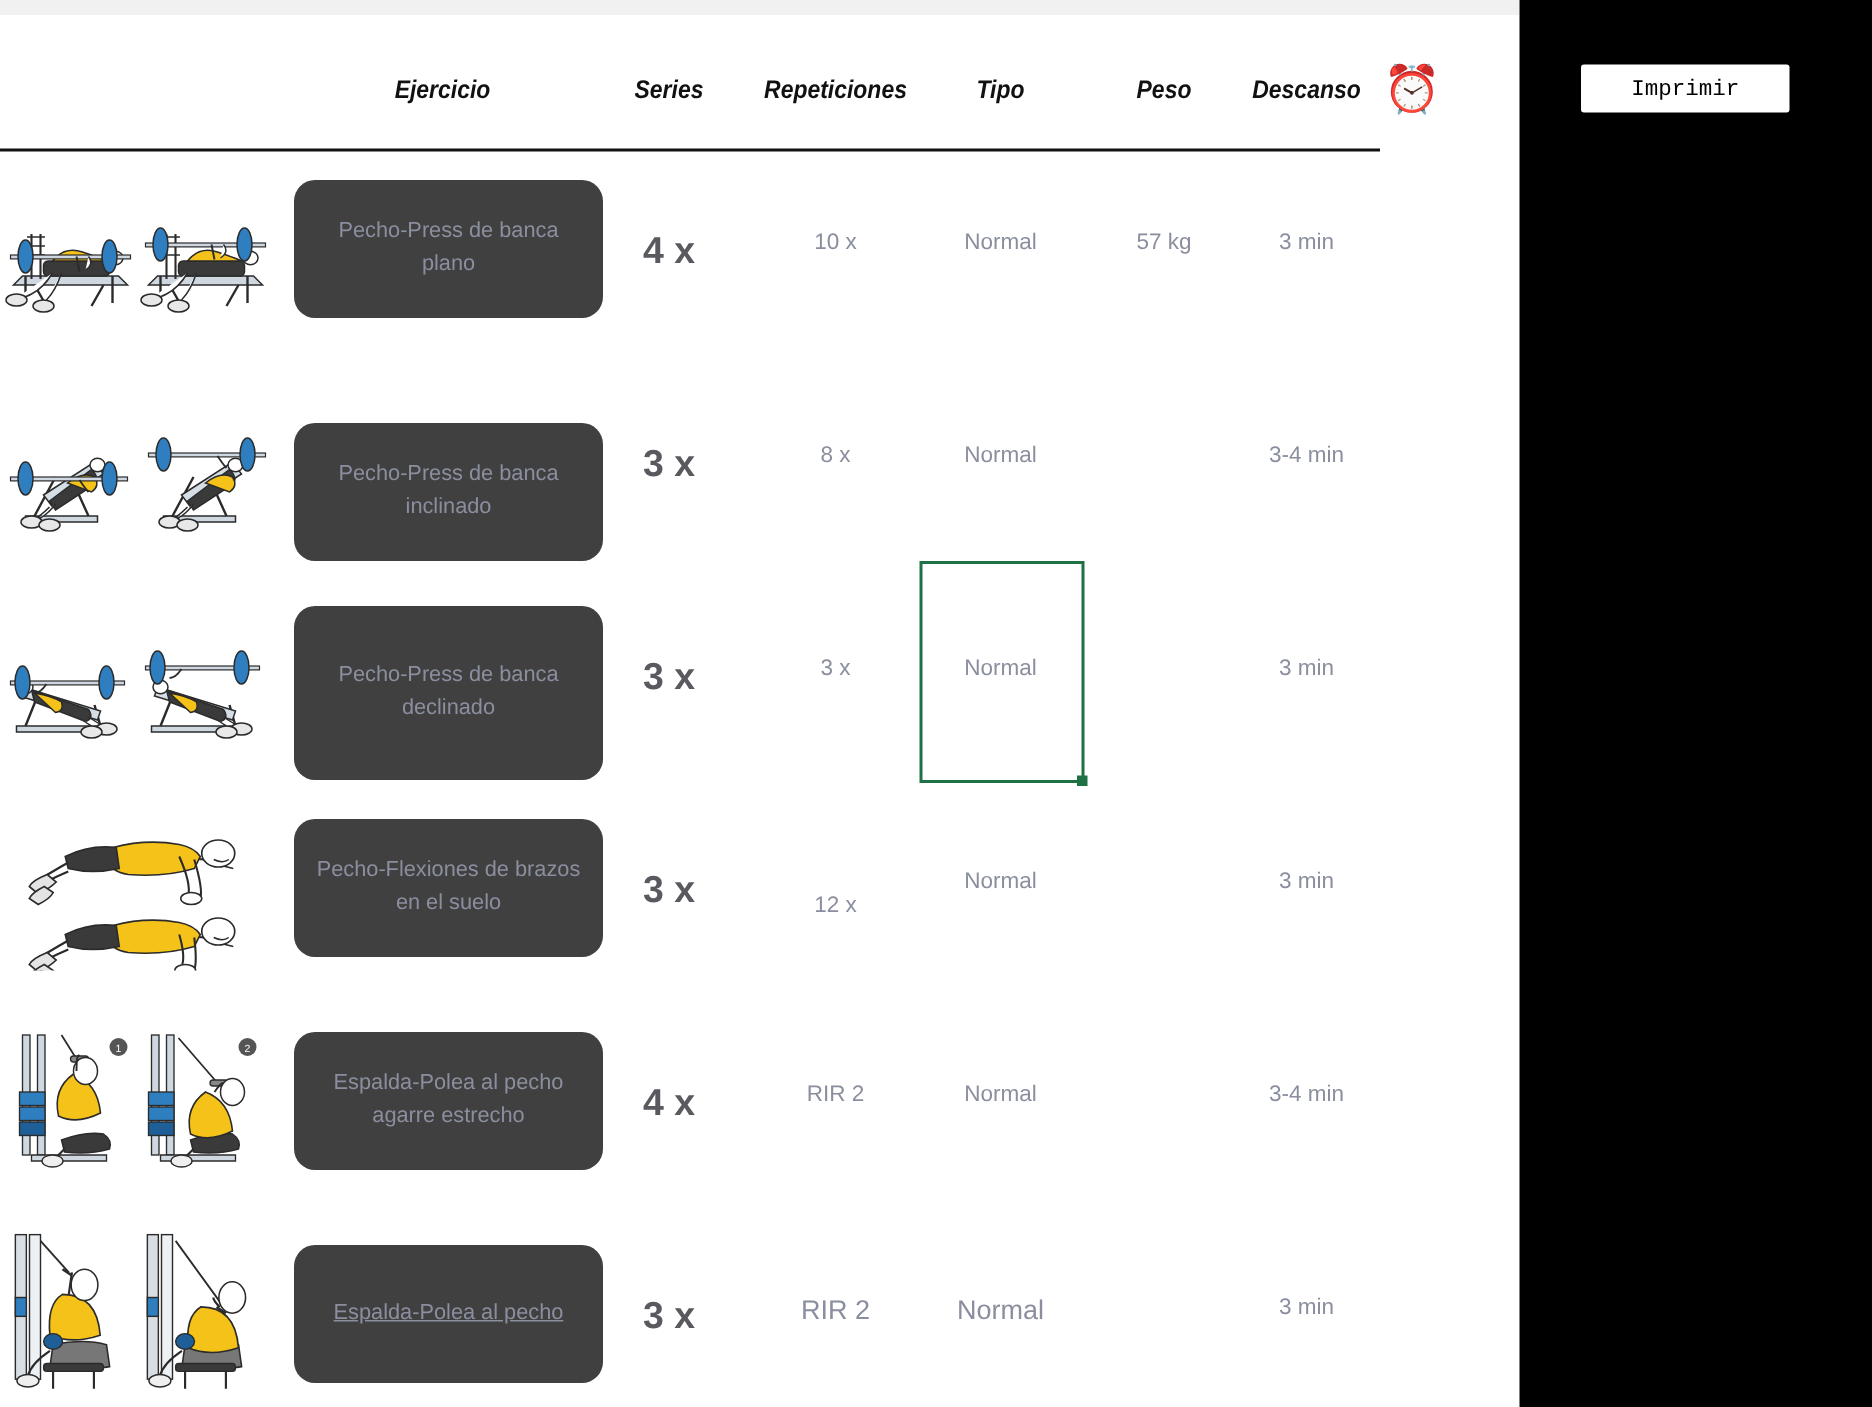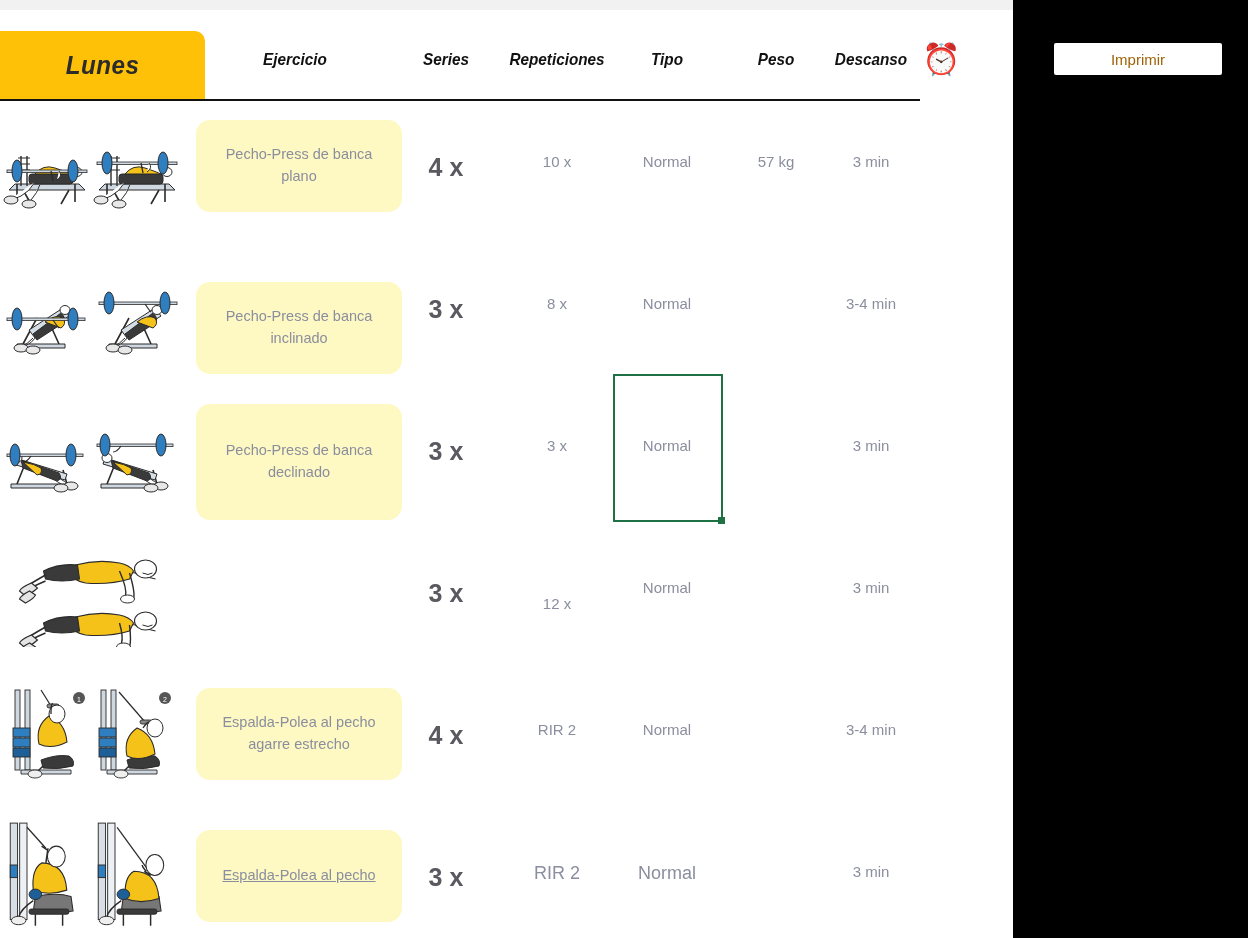--- a/index.html
+++ b/index.html
@@ -67,21 +67,21 @@
   }
   .thumb{
     position:absolute;left:0;top:0;
     width:185px;
     display:flex;align-items:center;justify-content:center;
   }
   .thumb svg{display:block;}
   .pill{
     position:absolute;
     left:196px;
-    background:#fef9c3;
+    background:#404040;
     border-radius:14px;
     display:flex;align-items:center;justify-content:center;
     text-align:center;
     box-sizing:border-box;
     padding:6px 10px;
     font-size:14.5px;color:#8a8e9e;line-height:1.5;
   }
   .cell{
     position:absolute;
     text-align:center;white-space:nowrap;
@@ -110,43 +110,40 @@
   }
 
   
   .panel{
     position:relative;
     width:235px;height:938px;
     background:#000000;
   }
   .print-btn{
     position:absolute;top:43px;left:41px;
-    width:168px;height:32px;
+    width:139px;height:32px;
     background:#ffffff;
     border:none;
     border-radius:2px;
-    color:#a16207;
+    color:#000000;
     font-size:15px;
-    font-family:Liberation Sans, sans-serif;
+    font-family:Liberation Mono, monospace;
     cursor:pointer;
     display:flex;align-items:center;justify-content:center;
   }
 </style>
 </head>
 <body>
 
 <div id="app">
 
   <div class="doc">
     <div class="top-strip"></div>
 
     <div class="hdr">
-      <div class="day-tab">
-        <span class="lbl">Lunes</span>
-      </div>
       <div id="hdr-cells">
           <div class="hdr-cell" style="left: 215px; width: 160px;">Ejercicio</div>
           <div class="hdr-cell" style="left: 366px; width: 160px;">Series</div>
           <div class="hdr-cell" style="left: 477px; width: 160px;">Repeticiones</div>
           <div class="hdr-cell" style="left: 587px; width: 160px;">Tipo</div>
           <div class="hdr-cell" style="left: 696px; width: 160px;">Peso</div>
           <div class="hdr-cell" style="left: 791px; width: 160px;">Descanso</div>
         </div>
       <div class="alarm-icon">⏰</div>
       <div class="hdr-rule"></div>
@@ -327,20 +324,21 @@
       <path d="M104,20 q4,14 2,20" fill="none" stroke="#2b2b2b" stroke-width="1.4"></path>
       <path d="M114,22 q2,16 0,22" fill="none" stroke="#2b2b2b" stroke-width="1.4"></path>
       <ellipse cx="108" cy="44" rx="7" ry="4" fill="#fff" stroke="#2b2b2b" stroke-width="1"></ellipse>
       <path d="M30,24 q-14,8 -20,12" fill="none" stroke="#2b2b2b" stroke-width="1.5"></path>
       <path d="M30,30 q-14,6 -20,10" fill="none" stroke="#2b2b2b" stroke-width="1.5"></path>
       <path d="M16,32 q-10,4 -12,8 l6,5 q8,-4 12,-8 Z" fill="#e4e4e4" stroke="#2b2b2b" stroke-width="1.1"></path>
       <path d="M14,40 q-8,4 -10,8 l6,4 q8,-4 10,-8 Z" fill="#e4e4e4" stroke="#2b2b2b" stroke-width="1.1"></path>
     </g>
             </svg>
           </div>
+          <div class="pill" style="top: 25px; height: 92px; width: 206px;">Pecho-Flexiones de brazos en el suelo</div>
           <div class="cell series" style="left: 376px; width: 140px; top: 58px;">3 x</div>
           <div class="cell " style="left: 487px; width: 140px; top: 74px;">12 x</div>
           <div class="cell " style="left: 597px; width: 140px; top: 58px;">Normal</div>
           <div class="cell " style="left: 706px; width: 140px; top: 58px;"></div>
           <div class="cell " style="left: 801px; width: 140px; top: 58px;">3 min</div>
         </div>
         <div class="row" style="height: 142px;">
           <div class="thumb" style="height: 142px;">
             <svg width="180" height="100" viewBox="0 0 172 100">
     <g transform="translate(0,0)">

